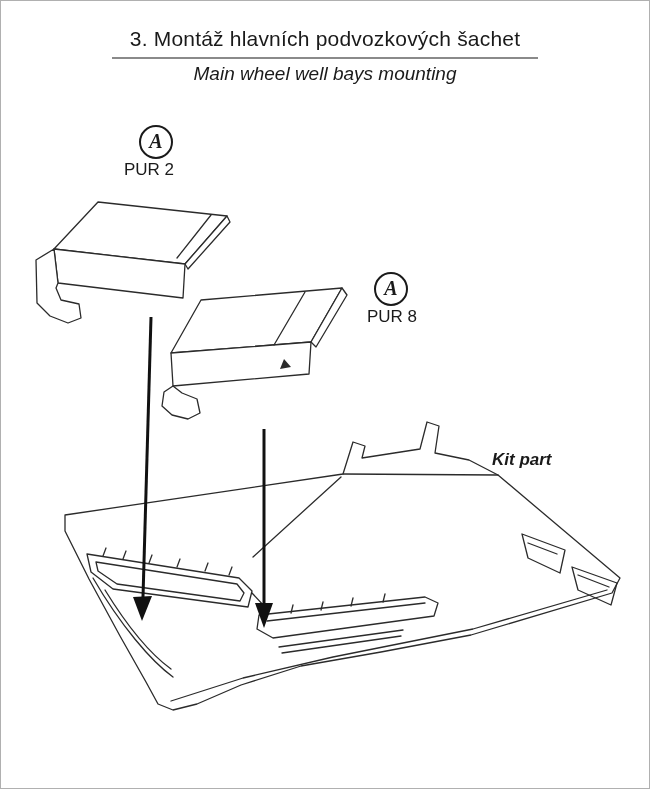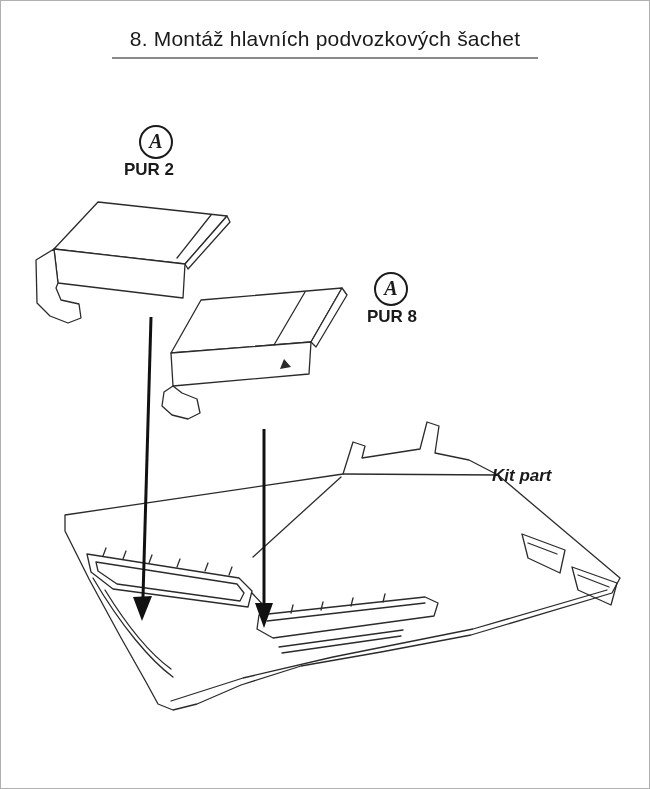--- a/index.html
+++ b/index.html
@@ -37,21 +37,21 @@
     background:#fff;
   }
   .badge-a{
     font-family:"Liberation Serif", serif;
     font-style:italic;font-weight:bold;
     font-size:20px;line-height:1;
     transform:translateY(-1px);
   }
   .part-label{
     position:absolute;width:90px;text-align:center;
-    font-weight:bold;font-size:17px;
+    font-weight:normal;font-size:17px;
   }
   .kit-label{
     position:absolute;
     font-style:italic;font-weight:bold;font-size:17px;
   }
 </style>
 </head>
 <body>
 
 <div class="sheet">
@@ -115,28 +115,29 @@
         <path d="M141,620 L132,596 L151,595 Z" fill="#111"></path>
       </g>
       <g>
         <path d="M263,428 L263,603" stroke="#111" stroke-width="3" fill="none"></path>
         <path d="M263,627 L254,602 L272,602 Z" fill="#111"></path>
       </g>
     </g>
   </svg>
 
   <header class="header">
-    <div class="title">8. Montáž hlavních podvozkových šachet</div>
+    <div class="title">3. Montáž hlavních podvozkových šachet</div>
+    <div class="subtitle">Main wheel well bays mounting</div>
   </header>
 
   <div class="badge" style="left:138px;top:124px;">
     <span class="badge-a">A</span>
   </div>
   <div class="part-label" style="left:103px;top:159px;">PUR 2</div>
 
   <div class="badge" style="left:373px;top:271px;">
     <span class="badge-a">A</span>
   </div>
   <div class="part-label" style="left:346px;top:306px;">PUR 8</div>
 
-  <div class="kit-label" style="left:491px;top:449px;margin-top:16px;">Kit part</div>
+  <div class="kit-label" style="left:491px;top:449px;">Kit part</div>
 
 </div>
 
 </body></html>

